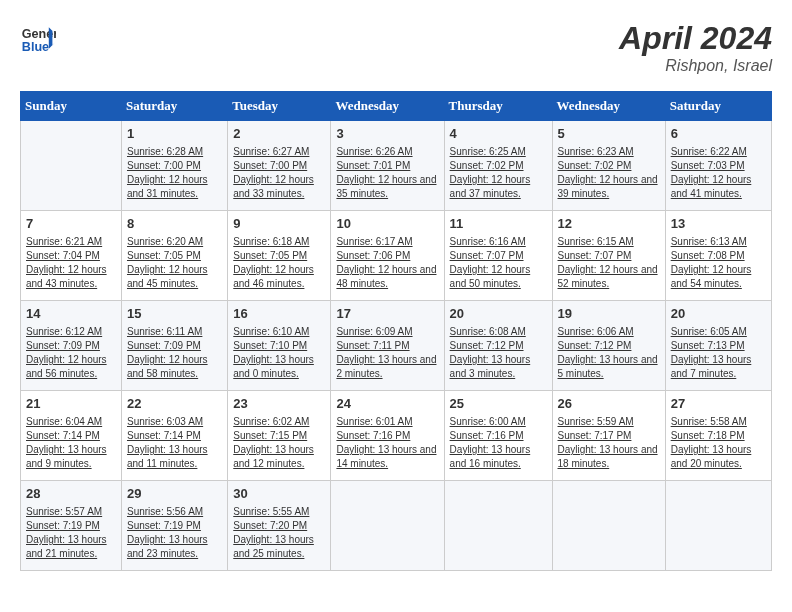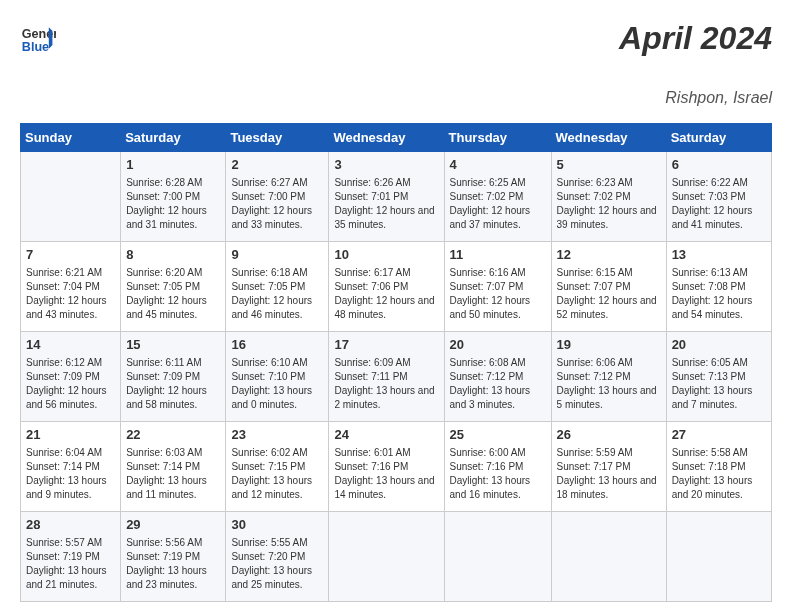--- a/index.html
+++ b/index.html
@@ -30,35 +30,35 @@
       font-style: italic;
     }
     .month-title {
       font-size: 32px;
       font-weight: bold;
       color: #333;
     }
     .location {
       font-size: 16px;
       color: #555;
-      margin-top: 32px;
     }
     table {
       width: 100%;
       border-collapse: collapse;
       font-size: 11px;
     }
     thead tr th {
       background-color: #1a5bb5;
       color: #fff;
       padding: 6px 4px;
       text-align: left;
       font-size: 13px;
       font-weight: bold;
       border: 1px solid #1a5bb5;
+      font-family: Liberation Serif, serif;
     }
     tbody tr {
       vertical-align: top;
     }
     tbody tr td {
       border: 1px solid #ccc;
       padding: 4px 5px;
       vertical-align: top;
       min-height: 80px;
       height: 90px;
@@ -73,20 +73,21 @@
     }
     .day-number {
       font-weight: bold;
       font-size: 13px;
       margin-bottom: 2px;
       display: block;
     }
     .cell-content {
       font-size: 10px;
       color: #333;
+      text-decoration: underline;
     }
     .empty-cell {
       background: #f5f7fa;
     }
   </style>
 </head>
 <body>
 
 <div class="header">
   <div class="logo">

